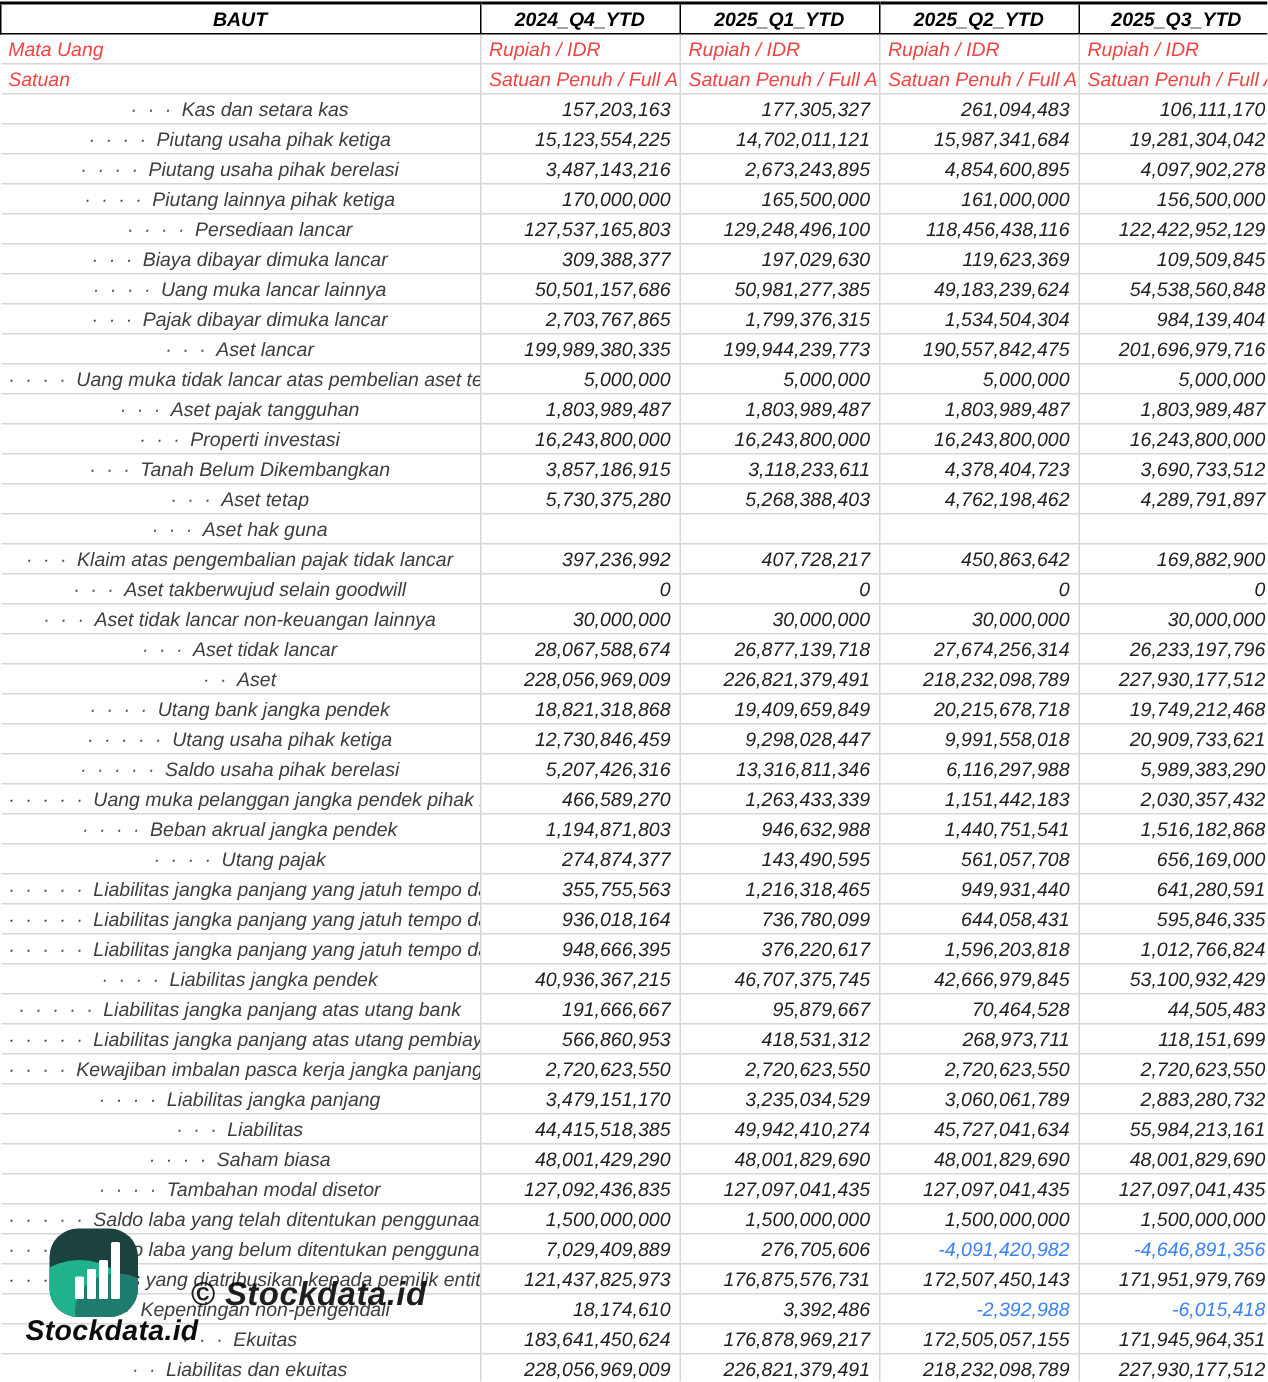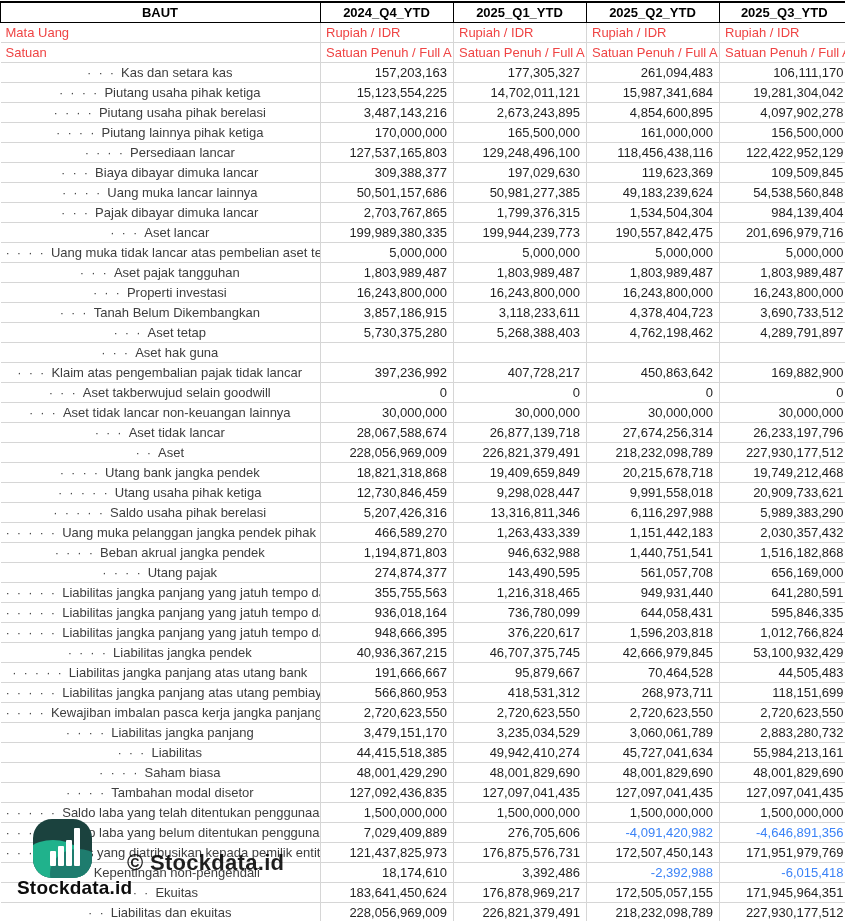--- a/index.html
+++ b/index.html
@@ -3,20 +3,21 @@
 <meta charset="utf-8">
 <style>
   html,body{margin:0;padding:0;background:#ffffff;}
   .sheet{
     position:relative;
     width:845px;height:921px;
     overflow:hidden;
     background:#fff;
     font-family:"Liberation Sans", sans-serif;
     font-size:13px;
+    font-style:italic;
   }
   table.grid{
     border-collapse:collapse;
     table-layout:fixed;
     width:849px;
     margin-top:1px;
   }
   table.grid td{
     height:20px;
     box-sizing:border-box;

